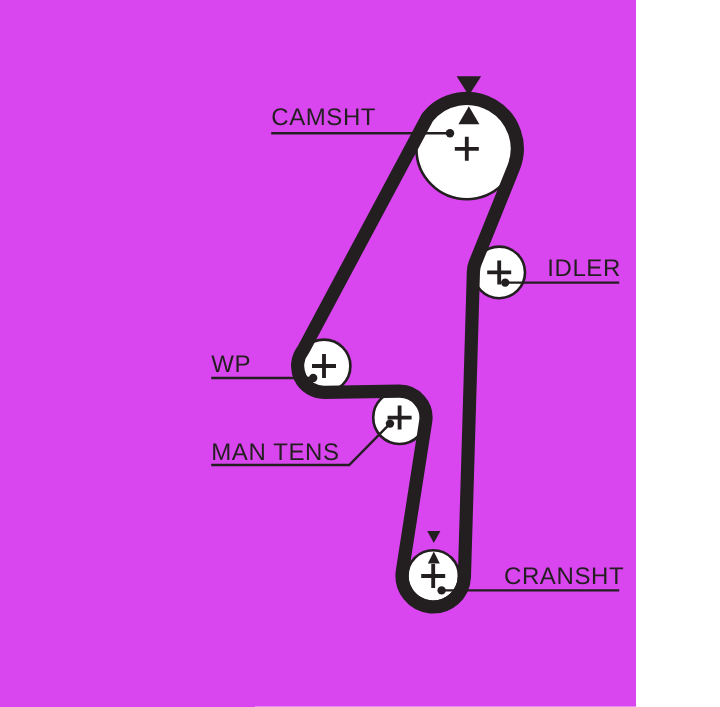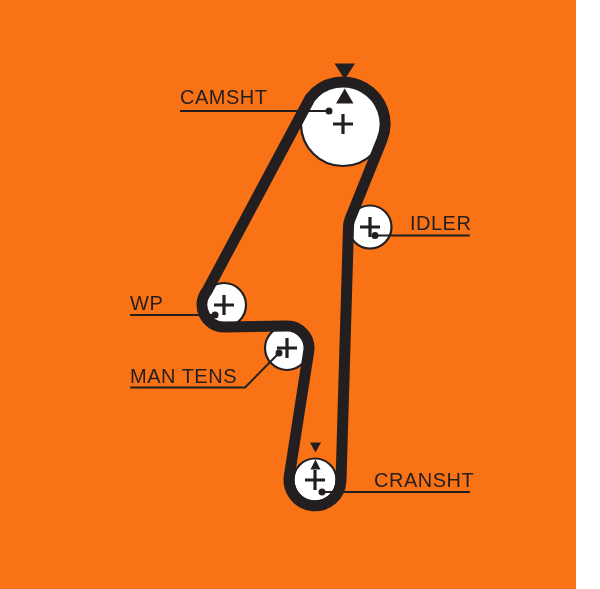--- a/index.html
+++ b/index.html
@@ -2,25 +2,26 @@
 <html><head>
 <meta charset="utf-8">
 <style>
   html, body {
     margin: 0;
     padding: 0;
     background: #ffffff;
   }
   .stage {
     position: relative;
-    width: 576px;
+    width: 484px;
     height: 589px;
-    background: #f97316;
+    background: #d946ef;
     overflow: hidden;
     font-family: "Liberation Sans", sans-serif;
+    padding-left: 46px;
   }
   svg {
     display: block;
     width: 600px;
     height: 589px;
   }
   .diagram-label {
     font-family: "Liberation Sans", sans-serif;
     letter-spacing: 0.5px;
   }

